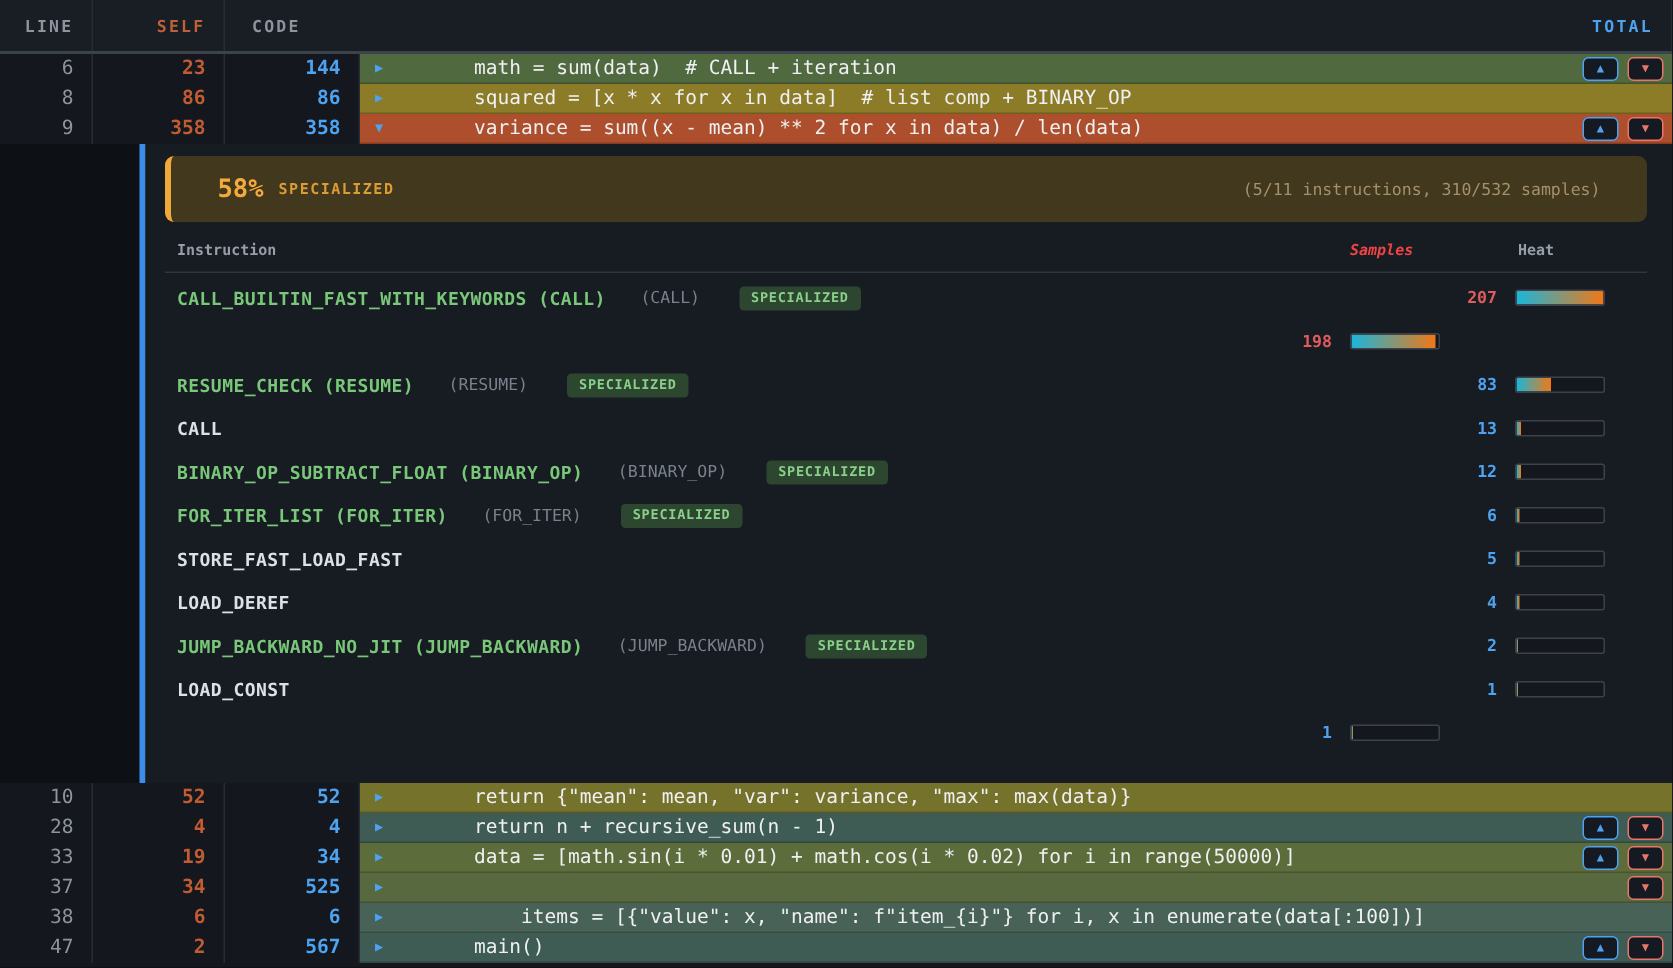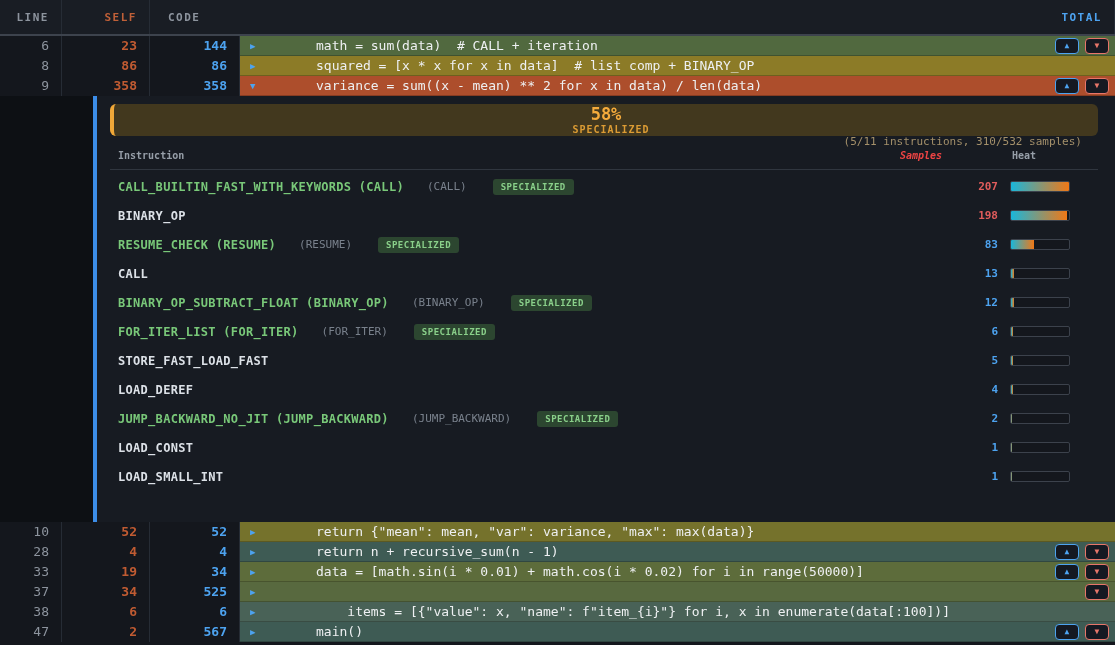--- a/index.html
+++ b/index.html
@@ -44,22 +44,22 @@
     font-size:8px;line-height:1;cursor:pointer;
   }
   .btn.up{border:1.5px solid #4da3f0;color:#4da3f0;}
   .btn.down{border:1.5px solid #e8766a;color:#e8766a;}
   
   .panel{display:flex;height:426px;}
   .gutter{width:93px;background:#0d1014;}
   .vline{width:4px;background:#3c8de8;}
   .pcontent{flex:1;background:#171b22;padding:8px 17px 0 13px;min-width:0;}
   .banner{
-    height:32px;background:#42381e;border-left:4px solid #f0a838;border-radius:6px;
-    display:flex;align-items:center;padding:0 16px;flex-direction:column;
+    height:44px;background:#42381e;border-left:4px solid #f0a838;border-radius:6px;
+    display:flex;align-items:center;padding:0 31px;
   }
   .pct{font-size:17px;font-weight:bold;color:#f5ab3c;}
   .plabel{font-size:10px;font-weight:bold;color:#dc9c34;margin-left:10px;letter-spacing:1px;}
   .pstats{margin-left:auto;font-size:11px;color:#a4906a;}
   .itblhead{
     display:grid;grid-template-columns:1fr 110px 88px;
     padding:14px 0 8px 0;border-bottom:1px solid #30363f;
   }
   .itblhead .th{font-size:10px;font-weight:bold;color:#969ea8;}
   .th.instr{padding-left:8px;}
@@ -142,23 +142,20 @@
               <span class="badge">SPECIALIZED</span>
             </div>
             <div class="isamples hot">207</div>
             <div class="iheat">
               <span class="hbar">
                 <span class="hfill" style="width: 100%;"></span>
               </span>
             </div>
           </div>
           <div class="irow">
-            <div class="iname">
-              <span class="nm">BINARY_OP</span>
-            </div>
             <div class="isamples hot">198</div>
             <div class="iheat">
               <span class="hbar">
                 <span class="hfill" style="width: 96%;"></span>
               </span>
             </div>
           </div>
           <div class="irow">
             <div class="iname">
               <span class="nm green">RESUME_CHECK (RESUME)</span>
@@ -249,23 +246,20 @@
               <span class="nm">LOAD_CONST</span>
             </div>
             <div class="isamples">1</div>
             <div class="iheat">
               <span class="hbar">
                 <span class="hfill" style="width: 2%;"></span>
               </span>
             </div>
           </div>
           <div class="irow">
-            <div class="iname">
-              <span class="nm">LOAD_SMALL_INT</span>
-            </div>
             <div class="isamples">1</div>
             <div class="iheat">
               <span class="hbar">
                 <span class="hfill" style="width: 2%;"></span>
               </span>
             </div>
           </div>
         </div>
 
     </div>

